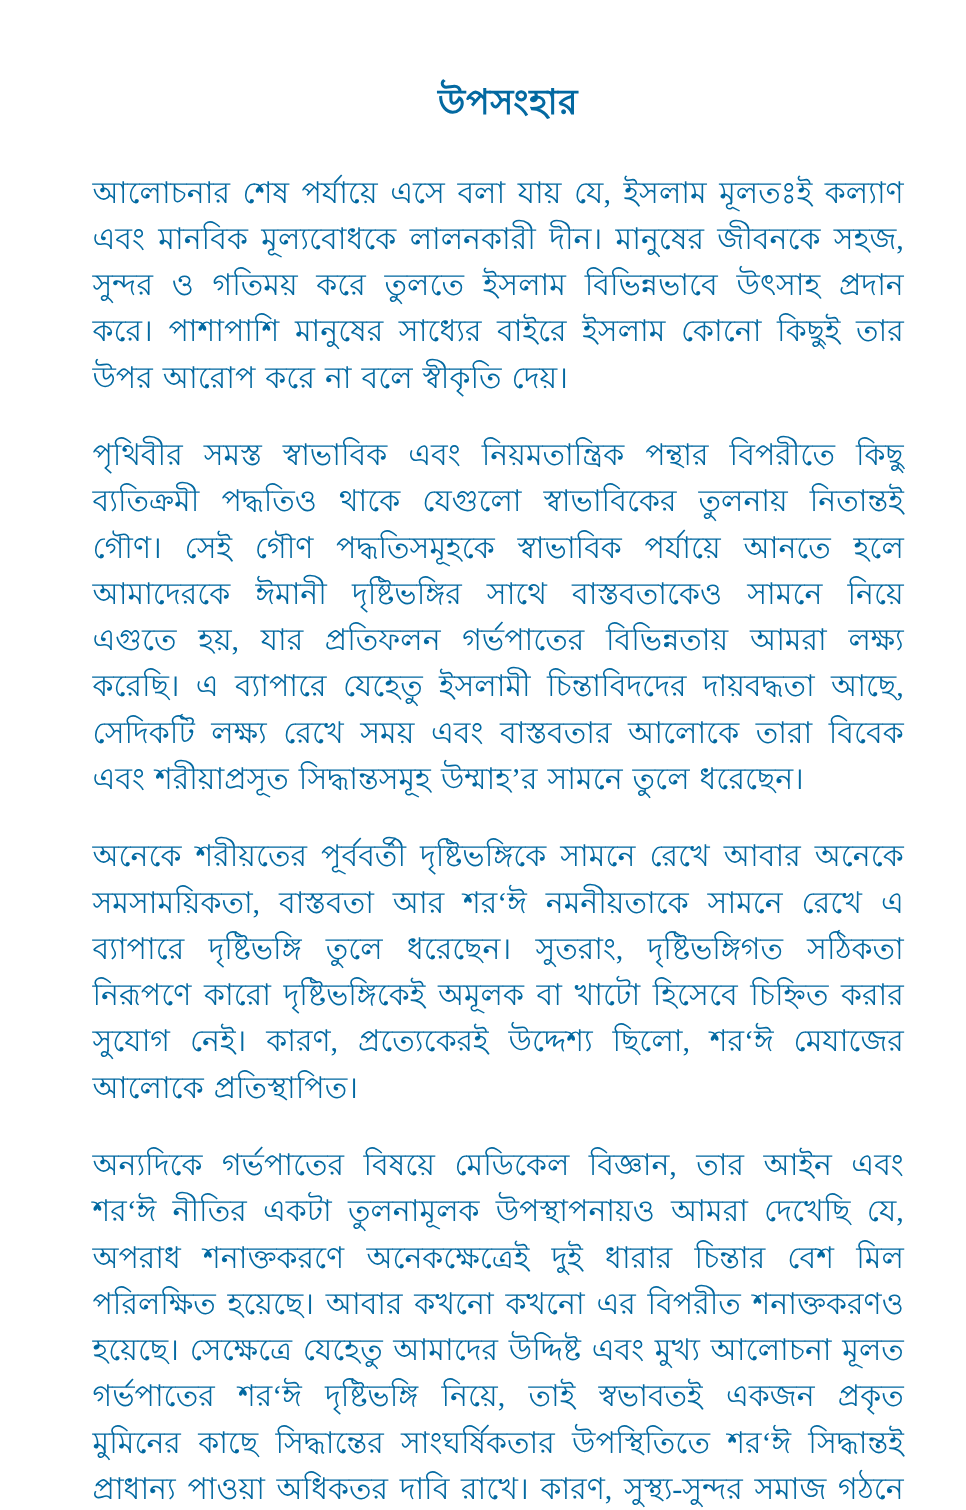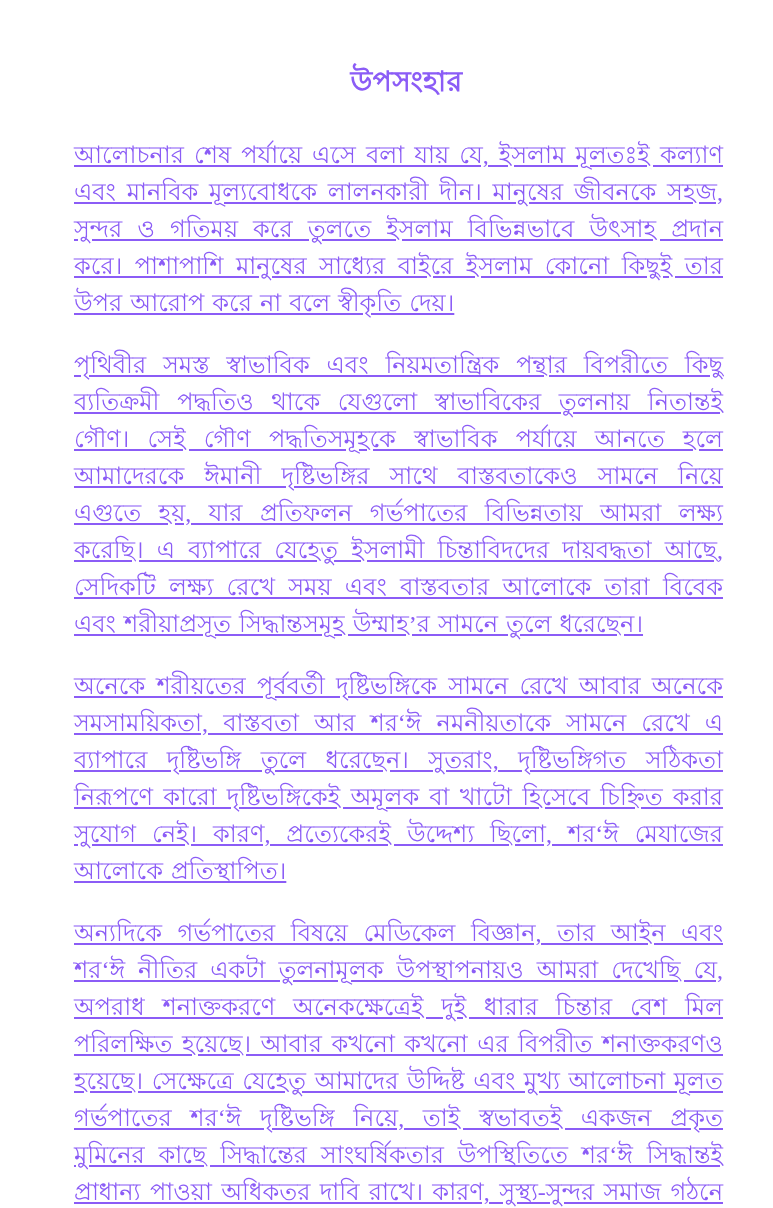--- a/index.html
+++ b/index.html
@@ -7,21 +7,21 @@
     margin: 0;
     padding: 0;
     background: #ffffff;
   }
   .page {
     position: relative;
     width: 773px;
     height: 1208px;
     margin: 0 auto;
     background: #ffffff;
-    color: #8b5cf6;
+    color: #0369a1;
     box-sizing: border-box;
     padding: 60px 34px 68px 74px;
     display: flex;
     flex-direction: column;
     font-family: "Liberation Serif", "DejaVu Serif", serif;
     overflow: hidden;
   }
   .chapter-title {
     margin: 0 0 30px 0;
     text-align: center;
@@ -29,21 +29,20 @@
     font-weight: 700;
     letter-spacing: 0.5px;
   }
   .body-para {
     margin: 0 16px 25px 0;
     font-size: 24px;
     line-height: 37px;
     text-align: justify;
     text-align-last: left;
     word-spacing: 2px;
-    text-decoration: underline;
   }
 </style>
 </head>
 <body>
 
 <div class="page">
 
   <h1 class="chapter-title">উপসংহার</h1>
 
   <p class="body-para">আলোচনার শেষ পর্যায়ে এসে বলা যায় যে, ইসলাম মূলতঃই কল্যাণ এবং মানবিক মূল্যবোধকে লালনকারী দীন। মানুষের জীবনকে সহজ, সুন্দর ও গতিময় করে তুলতে ইসলাম বিভিন্নভাবে উৎসাহ প্রদান করে। পাশাপাশি মানুষের সাধ্যের বাইরে ইসলাম কোনো কিছুই তার উপর আরোপ করে না বলে স্বীকৃতি দেয়।</p>

